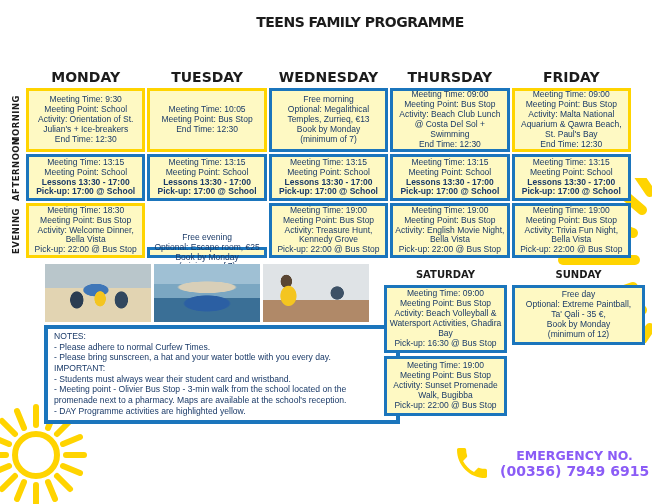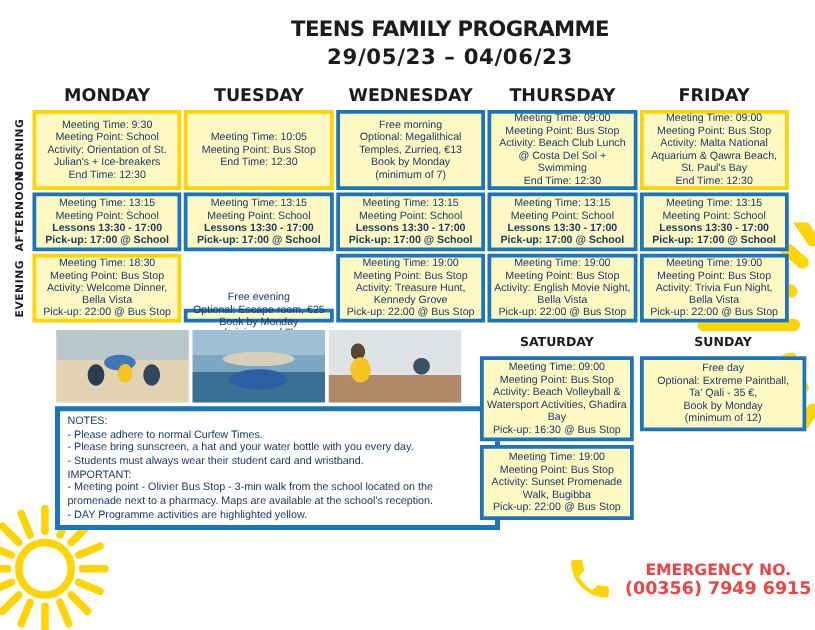--- a/index.html
+++ b/index.html
@@ -13,21 +13,21 @@
   .bub-malta::after{content:'';position:absolute;left:6px;bottom:-6px;width:7px;height:7px;
        background:#fff;border-right:2px solid #4a7ebb;border-bottom:2px solid #4a7ebb;
        transform:rotate(65deg);}
   .bub-lingua{left:16px;top:23px;color:#fff;background:#f2a900;border:2px solid #f2a900;}
   .bub-lingua::after{content:'';position:absolute;left:12px;bottom:-8px;width:0;height:0;
        border-left:5px solid transparent;border-right:5px solid transparent;
        border-top:8px solid #f2a900;}
   
   .title{position:absolute;left:225px;top:14px;width:270px;text-align:center;z-index:3;
          font-family:"DejaVu Sans",sans-serif;font-weight:bold;color:#1c1c1c;}
-  .title .t1{font-size:17px;letter-spacing:-0.5px;}
+  .title .t1{font-size:14px;letter-spacing:-0.5px;}
   .title .t2{font-size:17px;letter-spacing:0.5px;margin-top:2px;}
   
   .schedule{position:absolute;left:8px;top:66px;width:623px;display:grid;z-index:2;
             grid-template-columns:16px repeat(5,1fr);
             grid-template-rows:20px 64px 47px 55px;gap:2px;}
   .day-header{align-self:end;text-align:center;font-family:"DejaVu Sans",sans-serif;
               font-weight:bold;font-size:14px;color:#1c1c1c;padding-bottom:1px;}
   .row-label{writing-mode:vertical-rl;transform:rotate(180deg);text-align:center;
              font-family:"DejaVu Sans",sans-serif;font-weight:bold;font-size:8.5px;
              letter-spacing:0.5px;color:#1c1c1c;justify-self:center;}
@@ -61,21 +61,21 @@
   
   .weekend{position:absolute;left:384px;top:268px;display:grid;z-index:2;
            grid-template-columns:123px 133px;column-gap:5px;}
   .wk-col{display:flex;flex-direction:column;gap:3px;}
   .wk-header{text-align:center;font-family:"DejaVu Sans",sans-serif;font-weight:bold;
              font-size:10px;color:#1c1c1c;padding:1px 0 2px;}
   
   .emergency{position:absolute;left:452px;top:443px;display:flex;align-items:center;
              gap:8px;z-index:3;}
   .em-text{text-align:center;font-family:"DejaVu Sans",sans-serif;font-weight:bold;
-           color:#ef4444;}
+           color:#8b5cf6;}
   .em-text .l1{font-size:12.5px;}
   .em-text .l2{font-size:14px;}
   
   .sun{position:absolute;z-index:0;}
 </style>
 </head>
 <body>
 
 <div class="page">
 
@@ -108,21 +108,20 @@
       <line x1="23" y1="41" x2="6" y2="34"></line>  
         <line x1="77" y1="41" x2="94" y2="34"></line>
       <line x1="23" y1="63" x2="6" y2="70"></line>  
         <line x1="77" y1="63" x2="94" y2="70"></line>
     </g>
   </svg>
 
 
   <div class="title">
     <div class="t1">TEENS FAMILY PROGRAMME</div>
-    <div class="t2">29/05/23 – 04/06/23</div>
   </div>
 
   <div class="schedule" id="schedule">
       <div class="row-label" style="grid-area: 2 / 1;">MORNING</div>
       <div class="row-label" style="grid-area: 3 / 1;">AFTERNOON</div>
       <div class="row-label" style="grid-area: 4 / 1;">EVENING</div>
       <div class="day-header" style="grid-area: 1 / 2;">MONDAY</div>
       <div class="cell yellow" style="grid-area: 2 / 2;">
         <div class="line">Meeting Time: 9:30</div>
         <div class="line">Meeting Point: School</div>
@@ -221,22 +220,22 @@
   <div class="photos" id="photos">
       <div class="photo ph0"></div>
       <div class="photo ph1"></div>
       <div class="photo ph2"></div>
     </div>
 
   <div class="notes" id="notes">
       <div class="note-line">NOTES:</div>
       <div class="note-line">- Please adhere to normal Curfew Times.</div>
       <div class="note-line">- Please bring sunscreen, a hat and your water bottle with you every day.</div>
+      <div class="note-line">IMPORTANT:</div>
       <div class="note-line">- Students must always wear their student card and wristband.</div>
-      <div class="note-line">IMPORTANT:</div>
       <div class="note-line">- Meeting point - Olivier Bus Stop - 3-min walk from the school located on the promenade next to a pharmacy. Maps are available at the school's reception.</div>
       <div class="note-line">- DAY Programme activities are highlighted yellow.</div>
     </div>
 
   <div class="weekend" id="weekend">
       <div class="wk-col">
         <div class="wk-header">SATURDAY</div>
         <div class="cell blue" style="min-height: 52px;">
           <div class="line">Meeting Time: 09:00</div>
           <div class="line">Meeting Point: Bus Stop</div>

